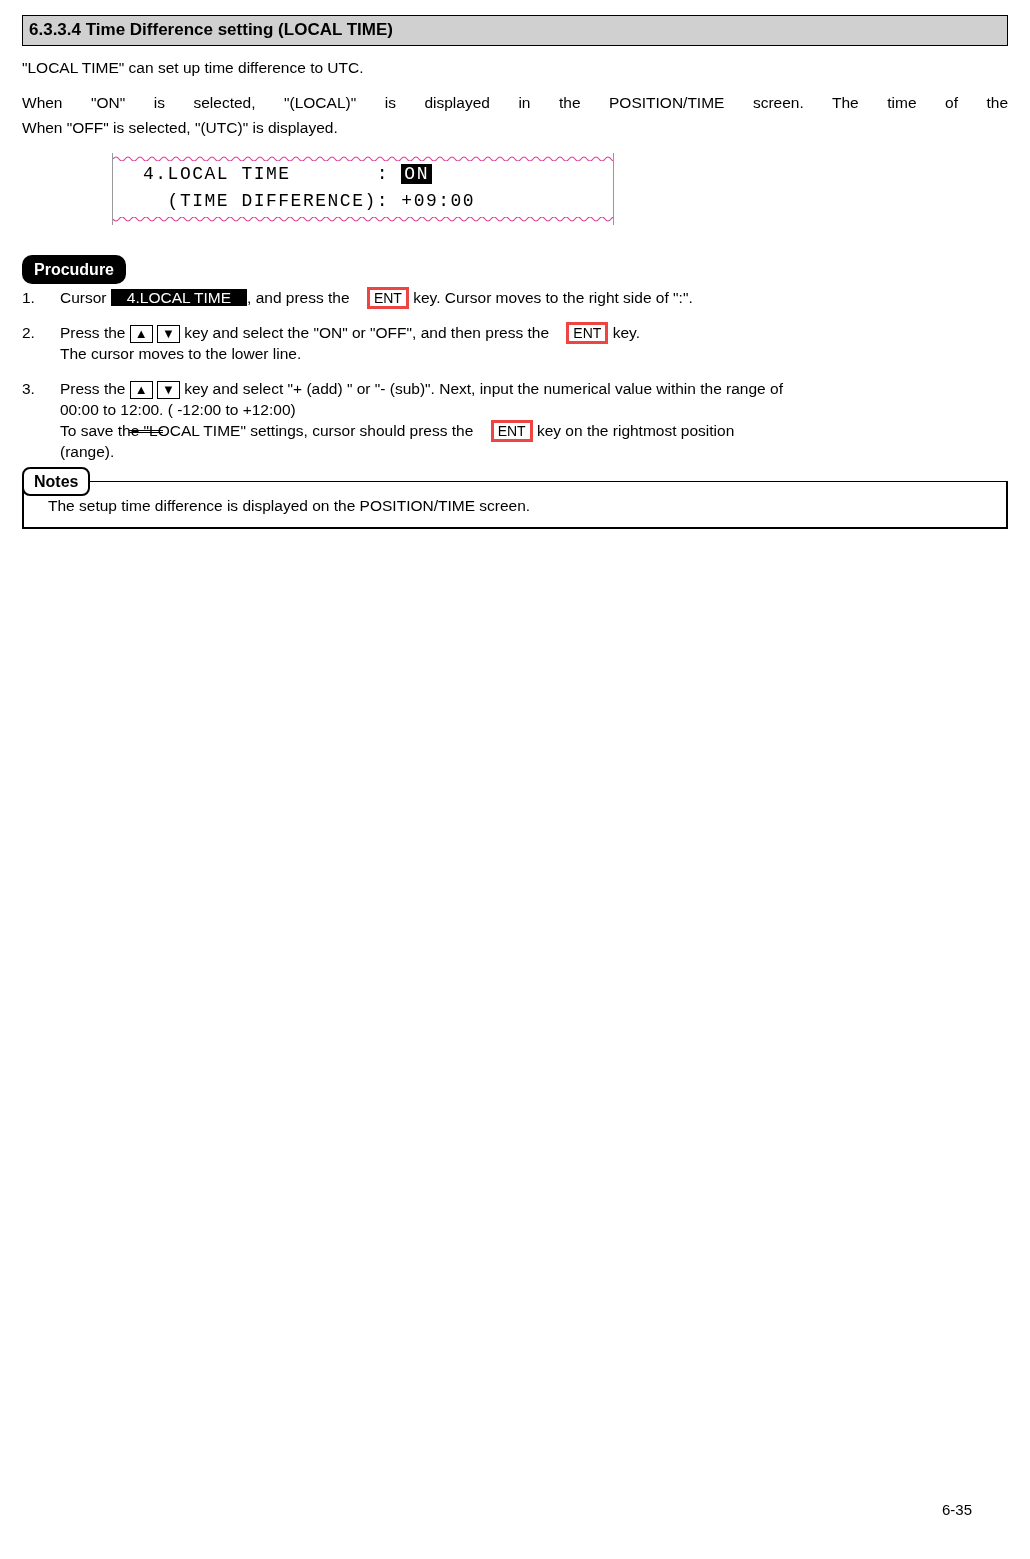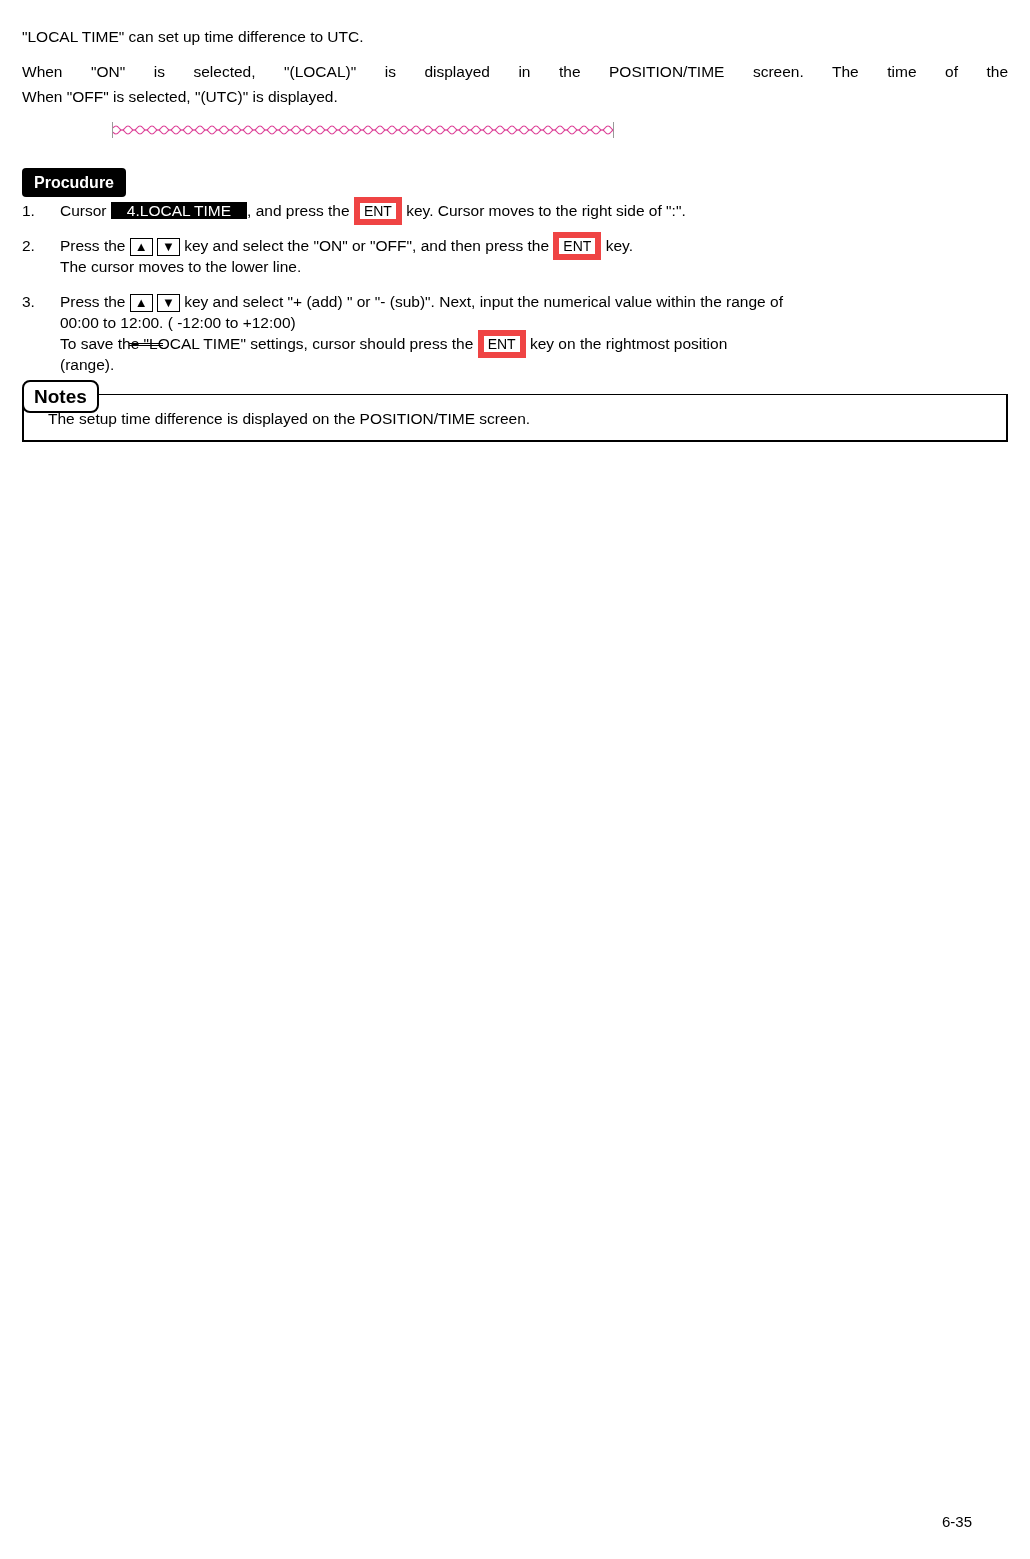--- a/index.html
+++ b/index.html
@@ -52,21 +52,21 @@
       background: #000;
       color: #fff;
       padding: 0 3px;
     }
     .procedure-label {
       display: inline-block;
       background: #000;
       color: #fff;
       font-weight: bold;
       padding: 4px 12px;
-      border-radius: 4px;
+      border-radius: 10px;
       font-size: 16px;
       margin-bottom: 4px;
     }
     .steps {
       margin-top: 0;
     }
     .step {
       display: flex;
       margin-bottom: 14px;
     }
@@ -76,23 +76,24 @@
     }
     .step-body {
       flex: 1;
     }
     .hl {
       background: #000;
       color: #fff;
       padding: 0 16px;
     }
     .key {
-      border: 6px solid #ef4444;
+      border: 3px solid #ef4444;
       padding: 0 4px;
       font-size: 14px;
+      margin-left: 13px;
     }
     .arrow-key {
       border: 1px solid #000;
       padding: 0 4px;
       display: inline-block;
       min-width: 12px;
       text-align: center;
       font-size: 13px;
       line-height: 16px;
     }
@@ -106,21 +107,21 @@
     }
     .notes-label {
       position: absolute;
       top: -14px;
       left: 0;
       background: #fff;
       border: 2px solid #000;
       border-radius: 8px;
       padding: 2px 10px;
       font-weight: bold;
-      font-size: 19px;
+      font-size: 16px;
     }
     .notes-box {
       border: 2px solid #000;
       border-top: 1.5px solid #000;
       margin-top: 0;
       padding: 14px 28px 10px 24px;
     }
     .page-num {
       position: absolute;
       right: 36px;
@@ -136,31 +137,38 @@
       height: 8px;
       display: block;
     }
   </style>
 </head>
 <body>
 <div class="page-wrap">
 
 
 
+<div class="section-header">
+  <span>6.3.3.4 Time Difference setting (LOCAL TIME)</span>
+</div>
 
 <div class="body-text">
   <p>"LOCAL TIME" can set up time difference to UTC.</p>
   <p style="margin-top:14px;" class="justify-line">When "ON" is selected, "(LOCAL)" is displayed in the POSITION/TIME screen. The time of the</p>
   <p>When "OFF" is selected, "(UTC)" is displayed.</p>
 </div>
 
 <div class="lcd-display">
   <svg class="wavy-svg" viewBox="0 0 500 8" preserveAspectRatio="none">
     <path d="M0 6 Q3 2 6 6 T12 6 T18 6 T24 6 T30 6 T36 6 T42 6 T48 6 T54 6 T60 6 T66 6 T72 6 T78 6 T84 6 T90 6 T96 6 T102 6 T108 6 T114 6 T120 6 T126 6 T132 6 T138 6 T144 6 T150 6 T156 6 T162 6 T168 6 T174 6 T180 6 T186 6 T192 6 T198 6 T204 6 T210 6 T216 6 T222 6 T228 6 T234 6 T240 6 T246 6 T252 6 T258 6 T264 6 T270 6 T276 6 T282 6 T288 6 T294 6 T300 6 T306 6 T312 6 T318 6 T324 6 T330 6 T336 6 T342 6 T348 6 T354 6 T360 6 T366 6 T372 6 T378 6 T384 6 T390 6 T396 6 T402 6 T408 6 T414 6 T420 6 T426 6 T432 6 T438 6 T444 6 T450 6 T456 6 T462 6 T468 6 T474 6 T480 6 T486 6 T492 6 T498 6 T504 6" fill="none" stroke="#d49" stroke-width="1.2"></path>
   </svg>
+  <div class="lcd-content">
+    <div class="lcd-line"><span>4.LOCAL TIME       : </span><span class="inv">ON</span></div>
+    <div class="lcd-line">  (TIME DIFFERENCE): +09:00</div>
+  </div>
   <svg class="wavy-svg" viewBox="0 0 500 8" preserveAspectRatio="none">
     <path d="M0 2 Q3 6 6 2 T12 2 T18 2 T24 2 T30 2 T36 2 T42 2 T48 2 T54 2 T60 2 T66 2 T72 2 T78 2 T84 2 T90 2 T96 2 T102 2 T108 2 T114 2 T120 2 T126 2 T132 2 T138 2 T144 2 T150 2 T156 2 T162 2 T168 2 T174 2 T180 2 T186 2 T192 2 T198 2 T204 2 T210 2 T216 2 T222 2 T228 2 T234 2 T240 2 T246 2 T252 2 T258 2 T264 2 T270 2 T276 2 T282 2 T288 2 T294 2 T300 2 T306 2 T312 2 T318 2 T324 2 T330 2 T336 2 T342 2 T348 2 T354 2 T360 2 T366 2 T372 2 T378 2 T384 2 T390 2 T396 2 T402 2 T408 2 T414 2 T420 2 T426 2 T432 2 T438 2 T444 2 T450 2 T456 2 T462 2 T468 2 T474 2 T480 2 T486 2 T492 2 T498 2 T504 2" fill="none" stroke="#d49" stroke-width="1.2"></path>
   </svg>
 </div>
 
 <div class="procedure-label">Procudure</div>
 
 <div class="steps">
 
   <div class="step">

